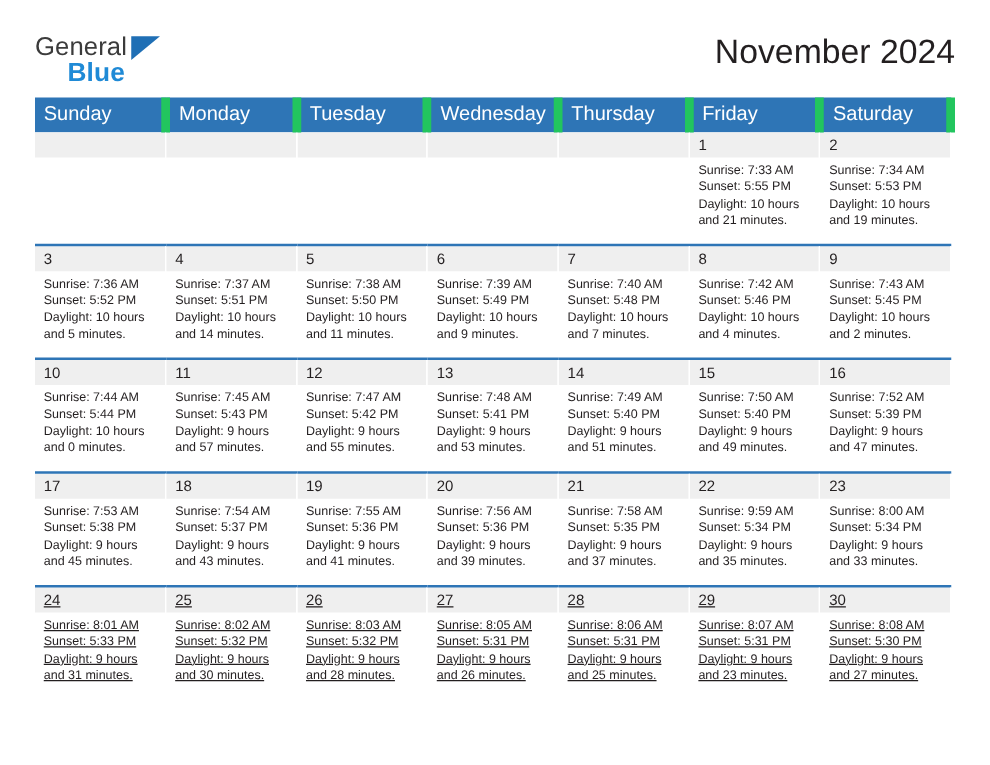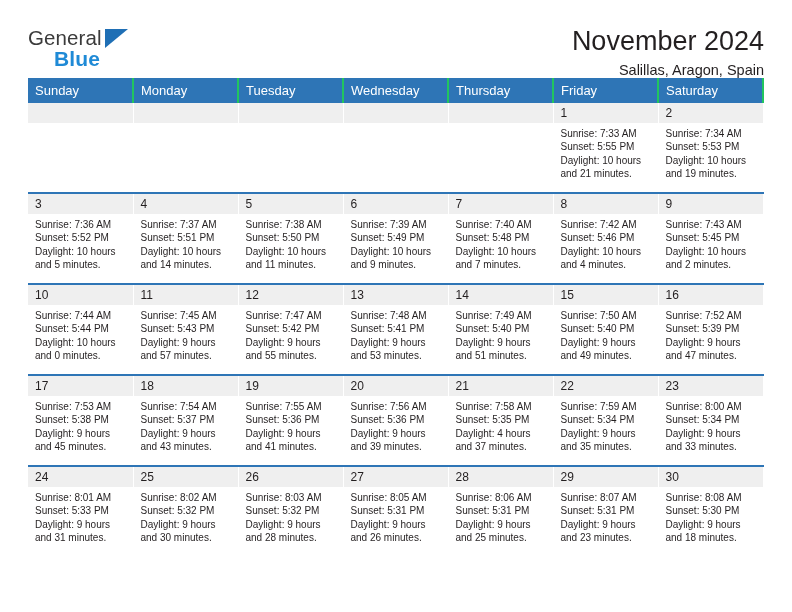--- a/index.html
+++ b/index.html
@@ -88,37 +88,38 @@
   .calendar {
     width: 736px;
     margin-top: 4px;
     border-collapse: collapse;
     table-layout: fixed;
   }
   .calendar th {
     background: #2e75b6;
     color: #ffffff;
     font-weight: normal;
-    font-size: 13px;
+    font-size: 16px;
     text-align: left;
     padding: 5px 0 5px 7px;
     height: 21px;
     box-sizing: border-box;
-    border-right: 2px solid #22c55e;
+    border-right: 7px solid #22c55e;
   }
   .calendar td {
     vertical-align: top;
     padding: 0;
     height: 89px;
     background: #ffffff;
     border-bottom: 2px solid #2e75b6;
     border-right: 1px solid #ffffff;
   }
   .calendar tr:last-child td {
     border-bottom: none;
+    text-decoration: underline;
   }
   .cell {
     height: 100%;
     box-sizing: border-box;
   }
   .daynum {
     background: #efefef;
     font-size: 12px;
     color: #231f20;
     padding: 3px 0 3px 7px;
@@ -150,21 +151,20 @@
   <div class="masthead">
 
     <div class="logo">
       <span class="logo-general">General</span>
       <span class="logo-tri"></span>
       <span class="logo-blue">Blue</span>
     </div>
 
     <div class="titles">
       <div class="cal-title">November 2024</div>
-      <div class="cal-subtitle">Salillas, Aragon, Spain</div>
     </div>
 
   </div>
 
   <table class="calendar">
     <thead>
       <tr>
         <th>Sunday</th>
         <th>Monday</th>
         <th>Tuesday</th>
@@ -406,29 +406,29 @@
                 <div class="daylight">Daylight: 9 hours and 39 minutes.</div>
               </div>
             </div>
           </td>
           <td>
             <div class="cell">
               <div class="daynum">21</div>
               <div class="info">
                 <div>Sunrise: 7:58 AM</div>
                 <div>Sunset: 5:35 PM</div>
-                <div class="daylight">Daylight: 4 hours and 37 minutes.</div>
+                <div class="daylight">Daylight: 9 hours and 37 minutes.</div>
               </div>
             </div>
           </td>
           <td>
             <div class="cell">
               <div class="daynum">22</div>
               <div class="info">
-                <div>Sunrise: 7:59 AM</div>
+                <div>Sunrise: 9:59 AM</div>
                 <div>Sunset: 5:34 PM</div>
                 <div class="daylight">Daylight: 9 hours and 35 minutes.</div>
               </div>
             </div>
           </td>
           <td>
             <div class="cell">
               <div class="daynum">23</div>
               <div class="info">
                 <div>Sunrise: 8:00 AM</div>
@@ -498,21 +498,21 @@
                 <div class="daylight">Daylight: 9 hours and 23 minutes.</div>
               </div>
             </div>
           </td>
           <td>
             <div class="cell">
               <div class="daynum">30</div>
               <div class="info">
                 <div>Sunrise: 8:08 AM</div>
                 <div>Sunset: 5:30 PM</div>
-                <div class="daylight">Daylight: 9 hours and 18 minutes.</div>
+                <div class="daylight">Daylight: 9 hours and 27 minutes.</div>
               </div>
             </div>
           </td>
         </tr>
       </tbody>
   </table>
 
 </div>
 
 </body></html>

